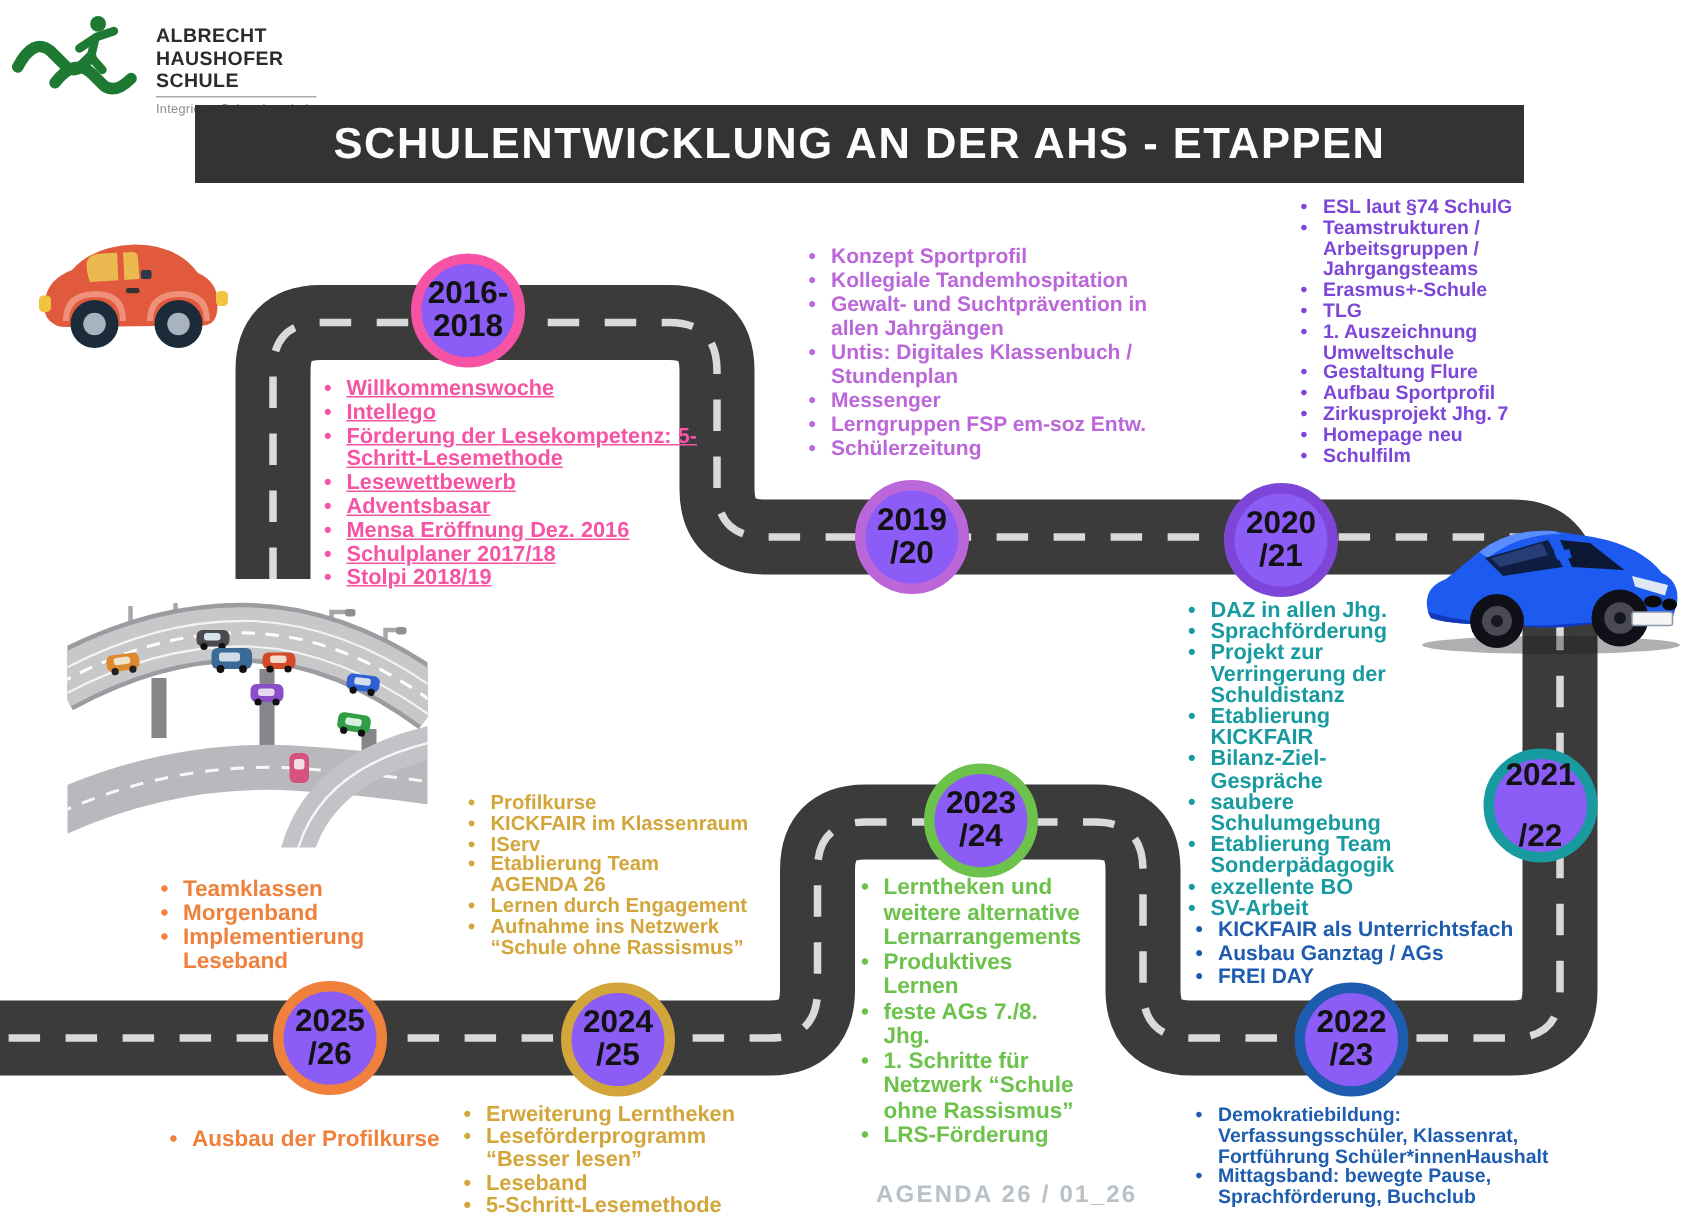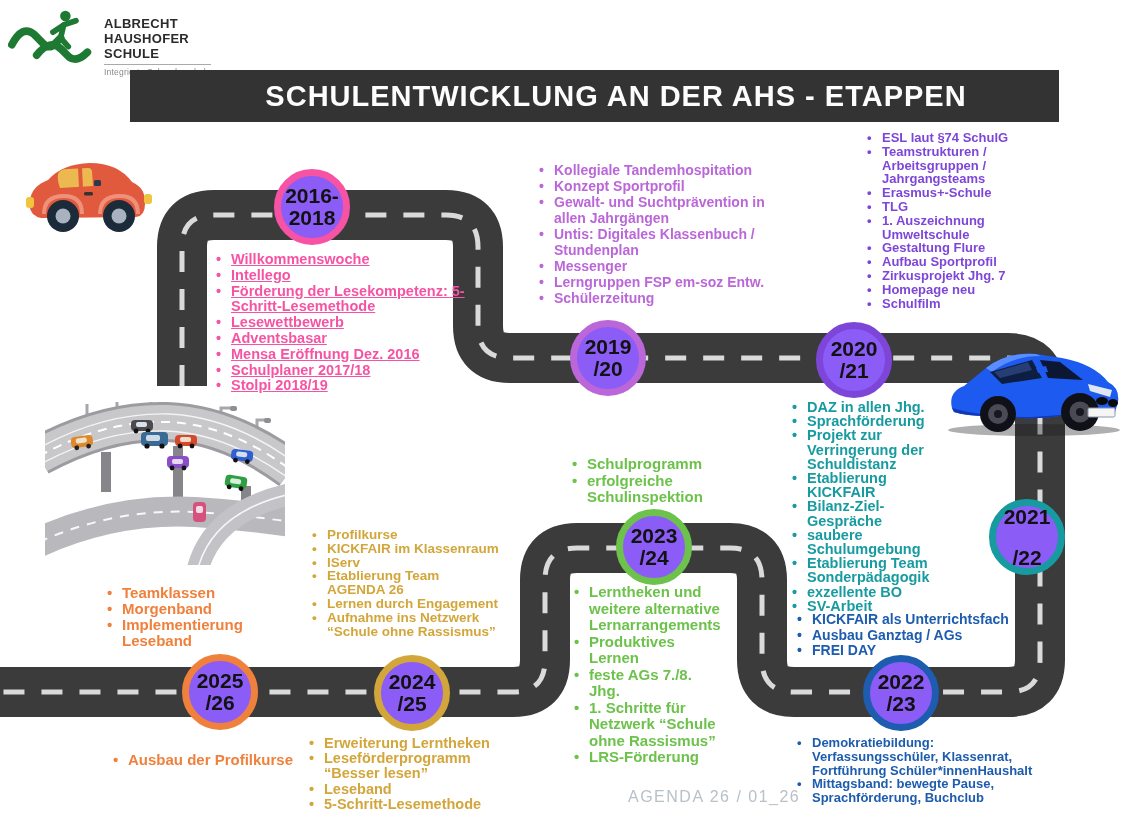--- a/index.html
+++ b/index.html
@@ -10,34 +10,34 @@
   .abs{position:absolute;}
   
   .logo{position:absolute;left:8px;top:8px;display:flex;gap:8px;align-items:flex-start;}
   .logo-text{margin-top:8px;}
   .logo-line{font-size:13px;font-weight:bold;color:#2b2b2b;line-height:15px;letter-spacing:.3px;}
   .logo-sub{font-size:8.5px;color:#8a8a8a;border-top:1px solid #aaa;margin-top:3px;padding-top:2px;letter-spacing:.2px;}
   
   .banner{
     position:absolute;left:130px;top:70px;width:886px;height:52px;
     display:flex;align-items:center;justify-content:center;
-    color:#fdfdfd;font-size:29px;font-weight:bold;letter-spacing:1px;z-index:2;padding-left:43px;
+    color:#fdfdfd;font-size:29px;font-weight:bold;letter-spacing:1px;z-index:2;
   }
   
   .milestone{
     position:absolute;width:76px;height:76px;border-radius:50%;background:#8b5cf6;
     border:7px solid #000;box-sizing:border-box;z-index:4;
     display:flex;flex-direction:column;align-items:center;justify-content:center;
     font-weight:bold;font-size:21px;line-height:22px;color:#121212;text-align:center;
   }
   
   .blist{position:absolute;margin:0;padding:0;list-style:none;font-weight:bold;z-index:3;}
   .blist li{position:relative;padding-left:16px;}
   .blist li::before{content:"\2022";position:absolute;left:1px;top:0;}
-  .footer{position:absolute;left:584px;top:788px;font-size:16px;font-weight:normal;letter-spacing:1.5px;z-index:3;margin-left:44px;}
+  .footer{position:absolute;left:584px;top:788px;font-size:16px;font-weight:bold;letter-spacing:1.5px;z-index:3;}
 </style>
 </head>
 <body>
 
 <div class="canvas">
 
   <div class="logo">
     <svg width="88" height="58" viewBox="0 0 92 60">
       <path d="M4 38 Q15 17 27 27 L37 37 Q43 43 49 37 L55 31" fill="none" stroke-width="8" stroke-linecap="round" stroke="#1e7a33"></path>
       <path d="M30 49 Q44 31 56 43 L64 51 Q72 57 83 46" fill="none" stroke-width="8" stroke-linecap="round" stroke="#1e7a33"></path>
@@ -210,22 +210,22 @@
       <li>Intellego</li>
       <li>Förderung der Lesekompetenz: 5-Schritt-Lesemethode</li>
       <li>Lesewettbewerb</li>
       <li>Adventsbasar</li>
       <li>Mensa Eröffnung Dez. 2016</li>
       <li>Schulplaner 2017/18</li>
       <li>Stolpi 2018/19</li>
     </ul>
 
   <ul class="blist" style="left: 538px; top: 162px; width: 240px; font-size: 14px; line-height: 16px; color: rgb(187, 102, 217);">
+      <li>Konzept Sportprofil</li>
       <li>Kollegiale Tandemhospitation</li>
-      <li>Konzept Sportprofil</li>
       <li>Gewalt- und Suchtprävention in allen Jahrgängen</li>
       <li>Untis: Digitales Klassenbuch / Stundenplan</li>
       <li>Messenger</li>
       <li>Lerngruppen FSP em-soz Entw.</li>
       <li>Schülerzeitung</li>
     </ul>
 
   <ul class="blist" style="left: 866px; top: 131px; width: 175px; font-size: 13px; line-height: 13.8px; color: rgb(126, 70, 216);">
       <li>ESL laut §74 SchulG</li>
       <li>Teamstrukturen / Arbeitsgruppen / Jahrgangsteams</li>
@@ -254,24 +254,20 @@
   <ul class="blist" style="left: 796px; top: 612px; width: 260px; font-size: 14px; line-height: 15.5px; color: rgb(29, 92, 174);">
       <li>KICKFAIR als Unterrichtsfach</li>
       <li>Ausbau Ganztag / AGs</li>
       <li>FREI DAY</li>
     </ul>
   <ul class="blist" style="left: 796px; top: 736px; width: 252px; font-size: 13px; line-height: 13.8px; color: rgb(29, 92, 174);">
       <li>Demokratiebildung: Verfassungsschüler, Klassenrat, Fortführung Schüler*innenHaushalt</li>
       <li>Mittagsband: bewegte Pause, Sprachförderung, Buchclub</li>
     </ul>
 
-  <ul class="blist" style="left: 571px; top: 456px; width: 160px; font-size: 15px; line-height: 16.5px; color: rgb(108, 194, 75);">
-      <li>Schulprogramm</li>
-      <li>erfolgreiche Schulinspektion</li>
-    </ul>
   <ul class="blist" style="left: 573px; top: 584px; width: 150px; font-size: 15px; line-height: 16.5px; color: rgb(108, 194, 75);">
       <li>Lerntheken und weitere alternative Lernarrangements</li>
       <li>Produktives Lernen</li>
       <li>feste AGs 7./8. Jhg.</li>
       <li>1. Schritte  für Netzwerk “Schule ohne Rassismus”</li>
       <li>LRS-Förderung</li>
     </ul>
 
   <ul class="blist" style="left: 311px; top: 528px; width: 188px; font-size: 13.5px; line-height: 13.8px; color: rgb(211, 166, 59);">
       <li>Profilkurse</li>

